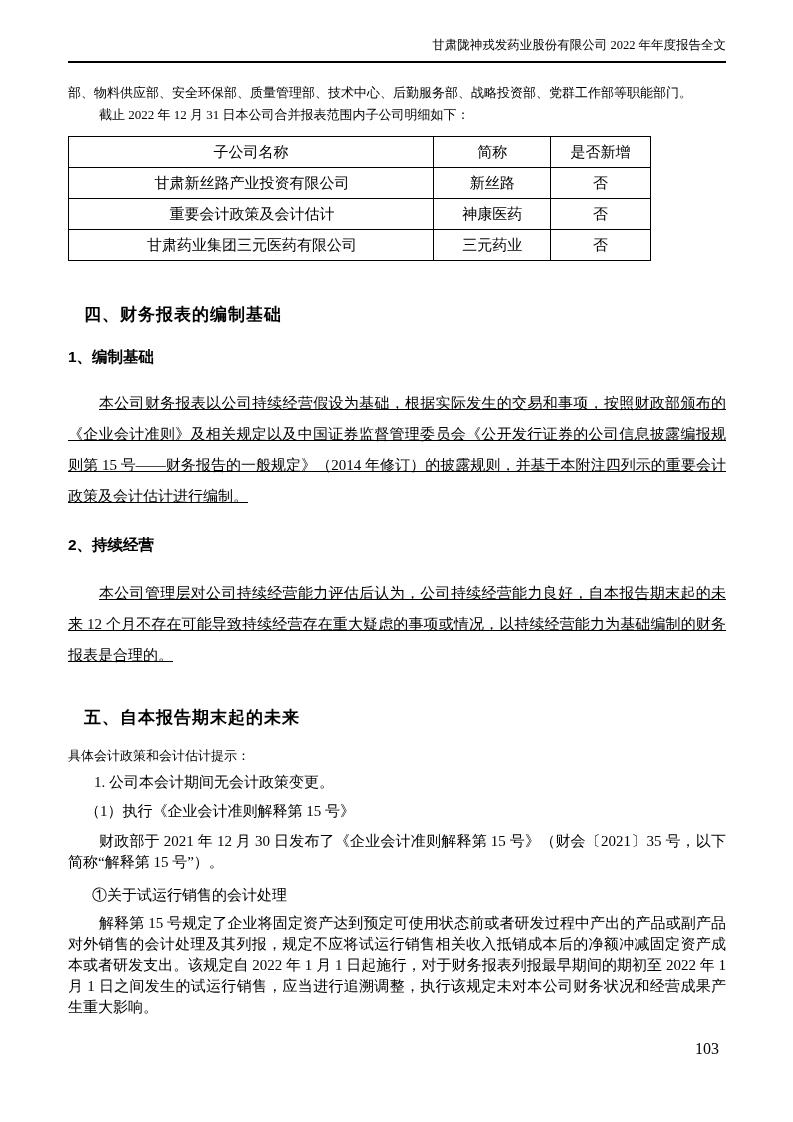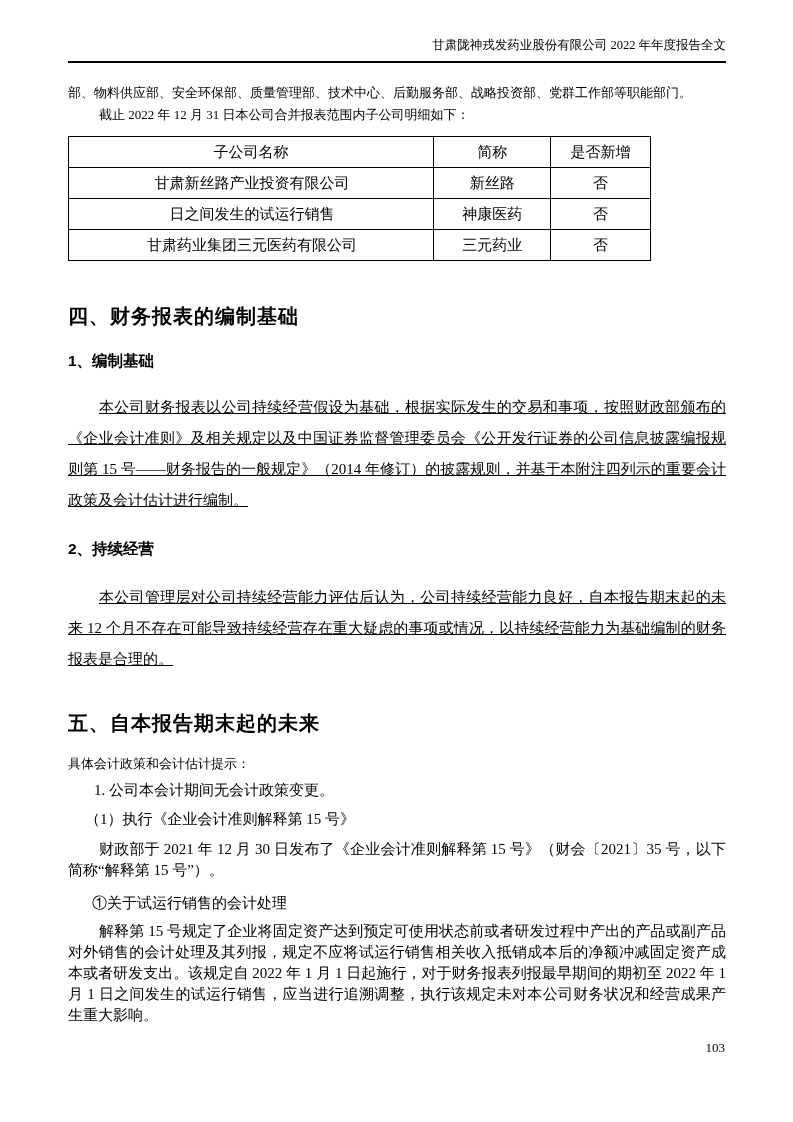--- a/index.html
+++ b/index.html
@@ -51,23 +51,23 @@
     overflow: hidden;
     white-space: nowrap;
   }
   table.subs td.name-cell { text-align: center; padding-left: 10px; }
   .col-name { width: 362px; }
   .col-short { width: 116px; }
   .col-new { width: 99px; }
 
   .h-section {
     font-family: "Liberation Sans", "DejaVu Sans", sans-serif;
-    font-size: 20px;
+    font-size: 17px;
     font-weight: bold;
-    margin: 0;
+    margin: 16px;
     letter-spacing: 1px;
   }
   .h-sec4 { margin-top: 42px; }
   .h-sub {
     font-family: "Liberation Sans", "DejaVu Sans", sans-serif;
     font-size: 15.5px;
     font-weight: bold;
     margin: 0;
   }
   .h-sub1 { margin-top: 21px; }
@@ -99,23 +99,23 @@
     font-size: 15px;
     line-height: 21px;
     text-align: justify;
     text-indent: 31px;
     margin: 9px 0 0 0;
   }
   .item-circle { margin-top: 12px; text-indent: 24px; }
   .p-s5-last { margin-top: 7px; }
   .page-num {
     position: absolute;
-    right: 68px;
+    right: 74px;
     top: 1040px;
-    font-size: 13px;
+    font-size: 16px;
   }
 </style>
 </head>
 <body>
 
 <div class="page">
   <div class="content">
 
     <div class="doc-header">
       <span>甘肃陇神戎发药业股份有限公司 2022 年年度报告全文</span>
@@ -137,21 +137,21 @@
           <th>是否新增</th>
         </tr>
       </thead>
       <tbody>
         <tr>
           <td class="name-cell">甘肃新丝路产业投资有限公司</td>
           <td>新丝路</td>
           <td>否</td>
         </tr>
         <tr>
-          <td class="name-cell">日之间发生的试运行销售</td>
+          <td class="name-cell">重要会计政策及会计估计</td>
           <td>神康医药</td>
           <td>否</td>
         </tr>
         <tr>
           <td class="name-cell">甘肃药业集团三元医药有限公司</td>
           <td>三元药业</td>
           <td>否</td>
         </tr>
       </tbody>
     </table>

